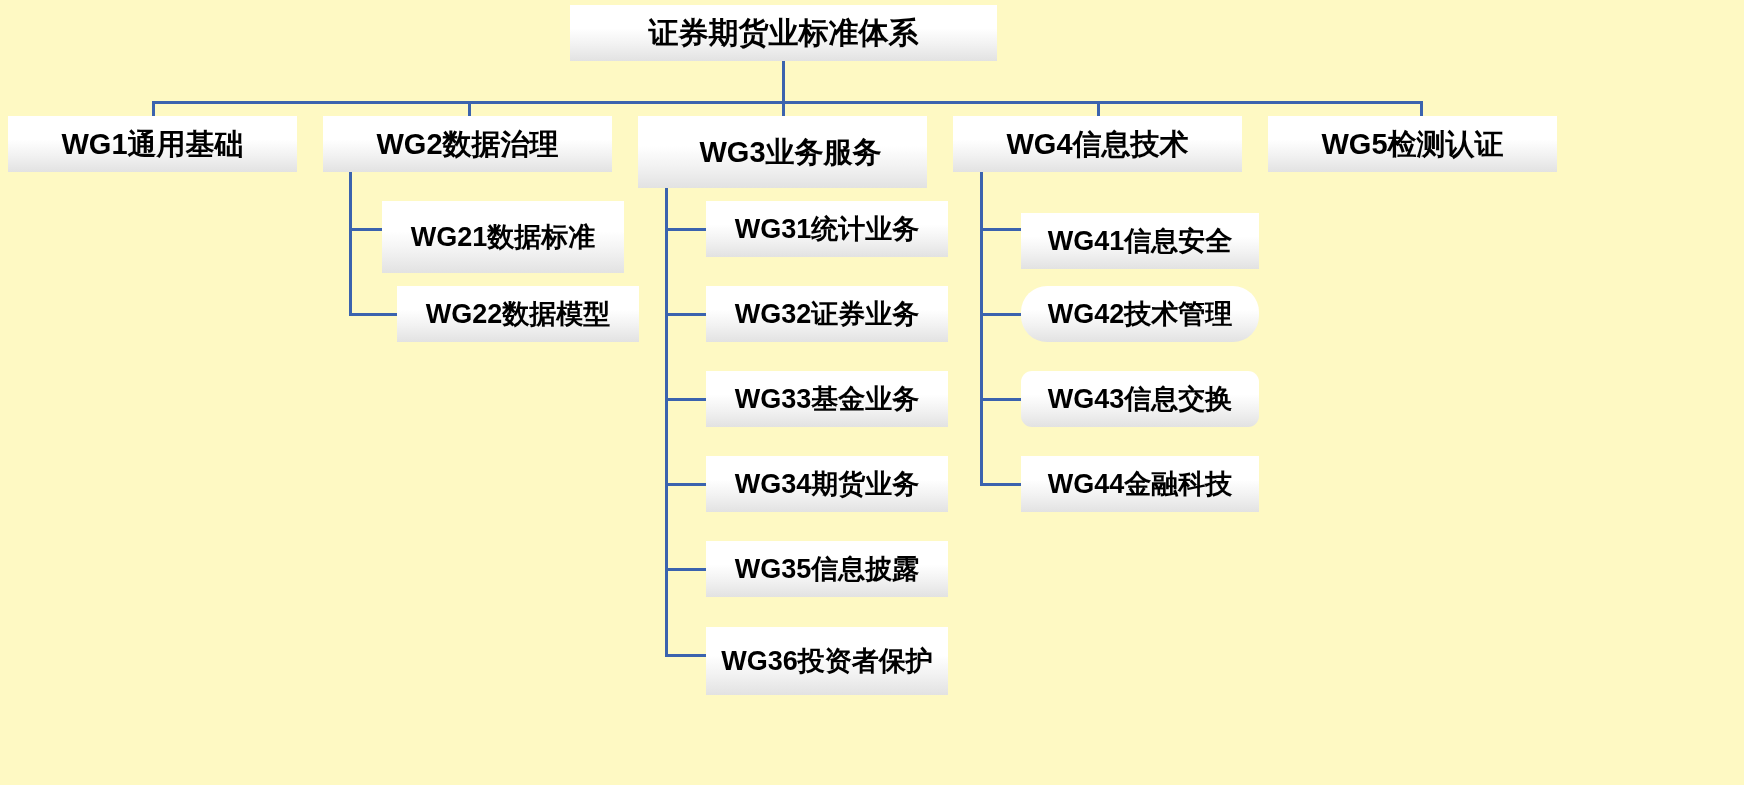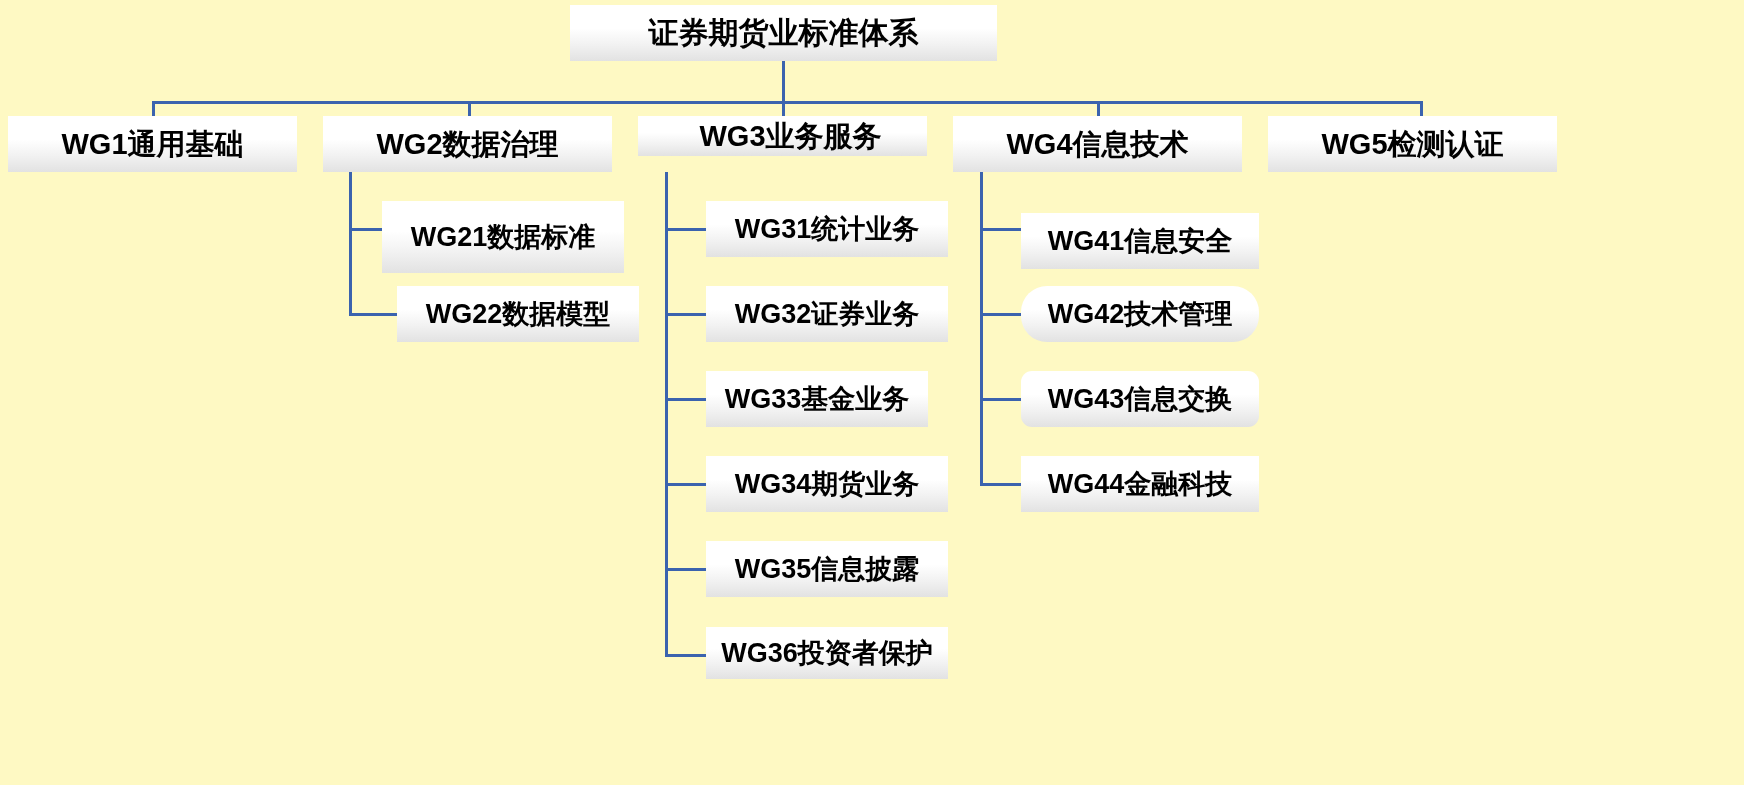--- a/index.html
+++ b/index.html
@@ -62,21 +62,21 @@
   <div class="conn v" style="left:1420px; top:101px; height:18px;"></div>
 
   <div class="node lvl2" style="left:8px; top:116px; width:289px; height:56px;">
     <span>WG1通用基础</span>
   </div>
 
   <div class="node lvl2" style="left:323px; top:116px; width:289px; height:56px;">
     <span>WG2数据治理</span>
   </div>
 
-  <div class="node lvl2" style="left:638px; top:116px; width:289px; height:40px;padding-left:16px;">
+  <div class="node lvl2" style="left:638px; top:116px; width:289px; height:72px;padding-left:16px;">
     <span>WG3业务服务</span>
   </div>
 
   <div class="node lvl2" style="left:953px; top:116px; width:289px; height:56px;">
     <span>WG4信息技术</span>
   </div>
 
   <div class="node lvl2" style="left:1268px; top:116px; width:289px; height:56px;align-items:center;">
     <span>WG5检测认证</span>
   </div>
@@ -99,30 +99,30 @@
   <div class="conn h" style="left:665px; top:483px; width:48px;"></div>
   <div class="conn h" style="left:665px; top:568px; width:48px;"></div>
   <div class="conn h" style="left:665px; top:654px; width:48px;"></div>
 
   <div class="node lvl3" style="left:706px; top:201px; width:242px; height:56px;">
     <span>WG31统计业务</span>
   </div>
   <div class="node lvl3" style="left:706px; top:286px; width:242px; height:56px;">
     <span>WG32证券业务</span>
   </div>
-  <div class="node lvl3" style="left:706px; top:371px; width:222px; height:56px;">
+  <div class="node lvl3" style="left:706px; top:371px; width:242px; height:56px;">
     <span>WG33基金业务</span>
   </div>
   <div class="node lvl3" style="left:706px; top:456px; width:242px; height:56px;">
     <span>WG34期货业务</span>
   </div>
   <div class="node lvl3" style="left:706px; top:541px; width:242px; height:56px;">
     <span>WG35信息披露</span>
   </div>
-  <div class="node lvl3" style="left:706px; top:627px; width:242px; height:52px;text-align:center;">
+  <div class="node lvl3" style="left:706px; top:627px; width:242px; height:68px;text-align:center;">
     <span>WG36投资者保护</span>
   </div>
 
   <div class="conn v" style="left:980px; top:172px; height:313px;"></div>
   <div class="conn h" style="left:980px; top:228px; width:48px;"></div>
   <div class="conn h" style="left:980px; top:313px; width:48px;"></div>
   <div class="conn h" style="left:980px; top:398px; width:48px;"></div>
   <div class="conn h" style="left:980px; top:483px; width:48px;"></div>
 
   <div class="node lvl3" style="left:1021px; top:201px; width:238px; height:56px;margin-top:12px;">

